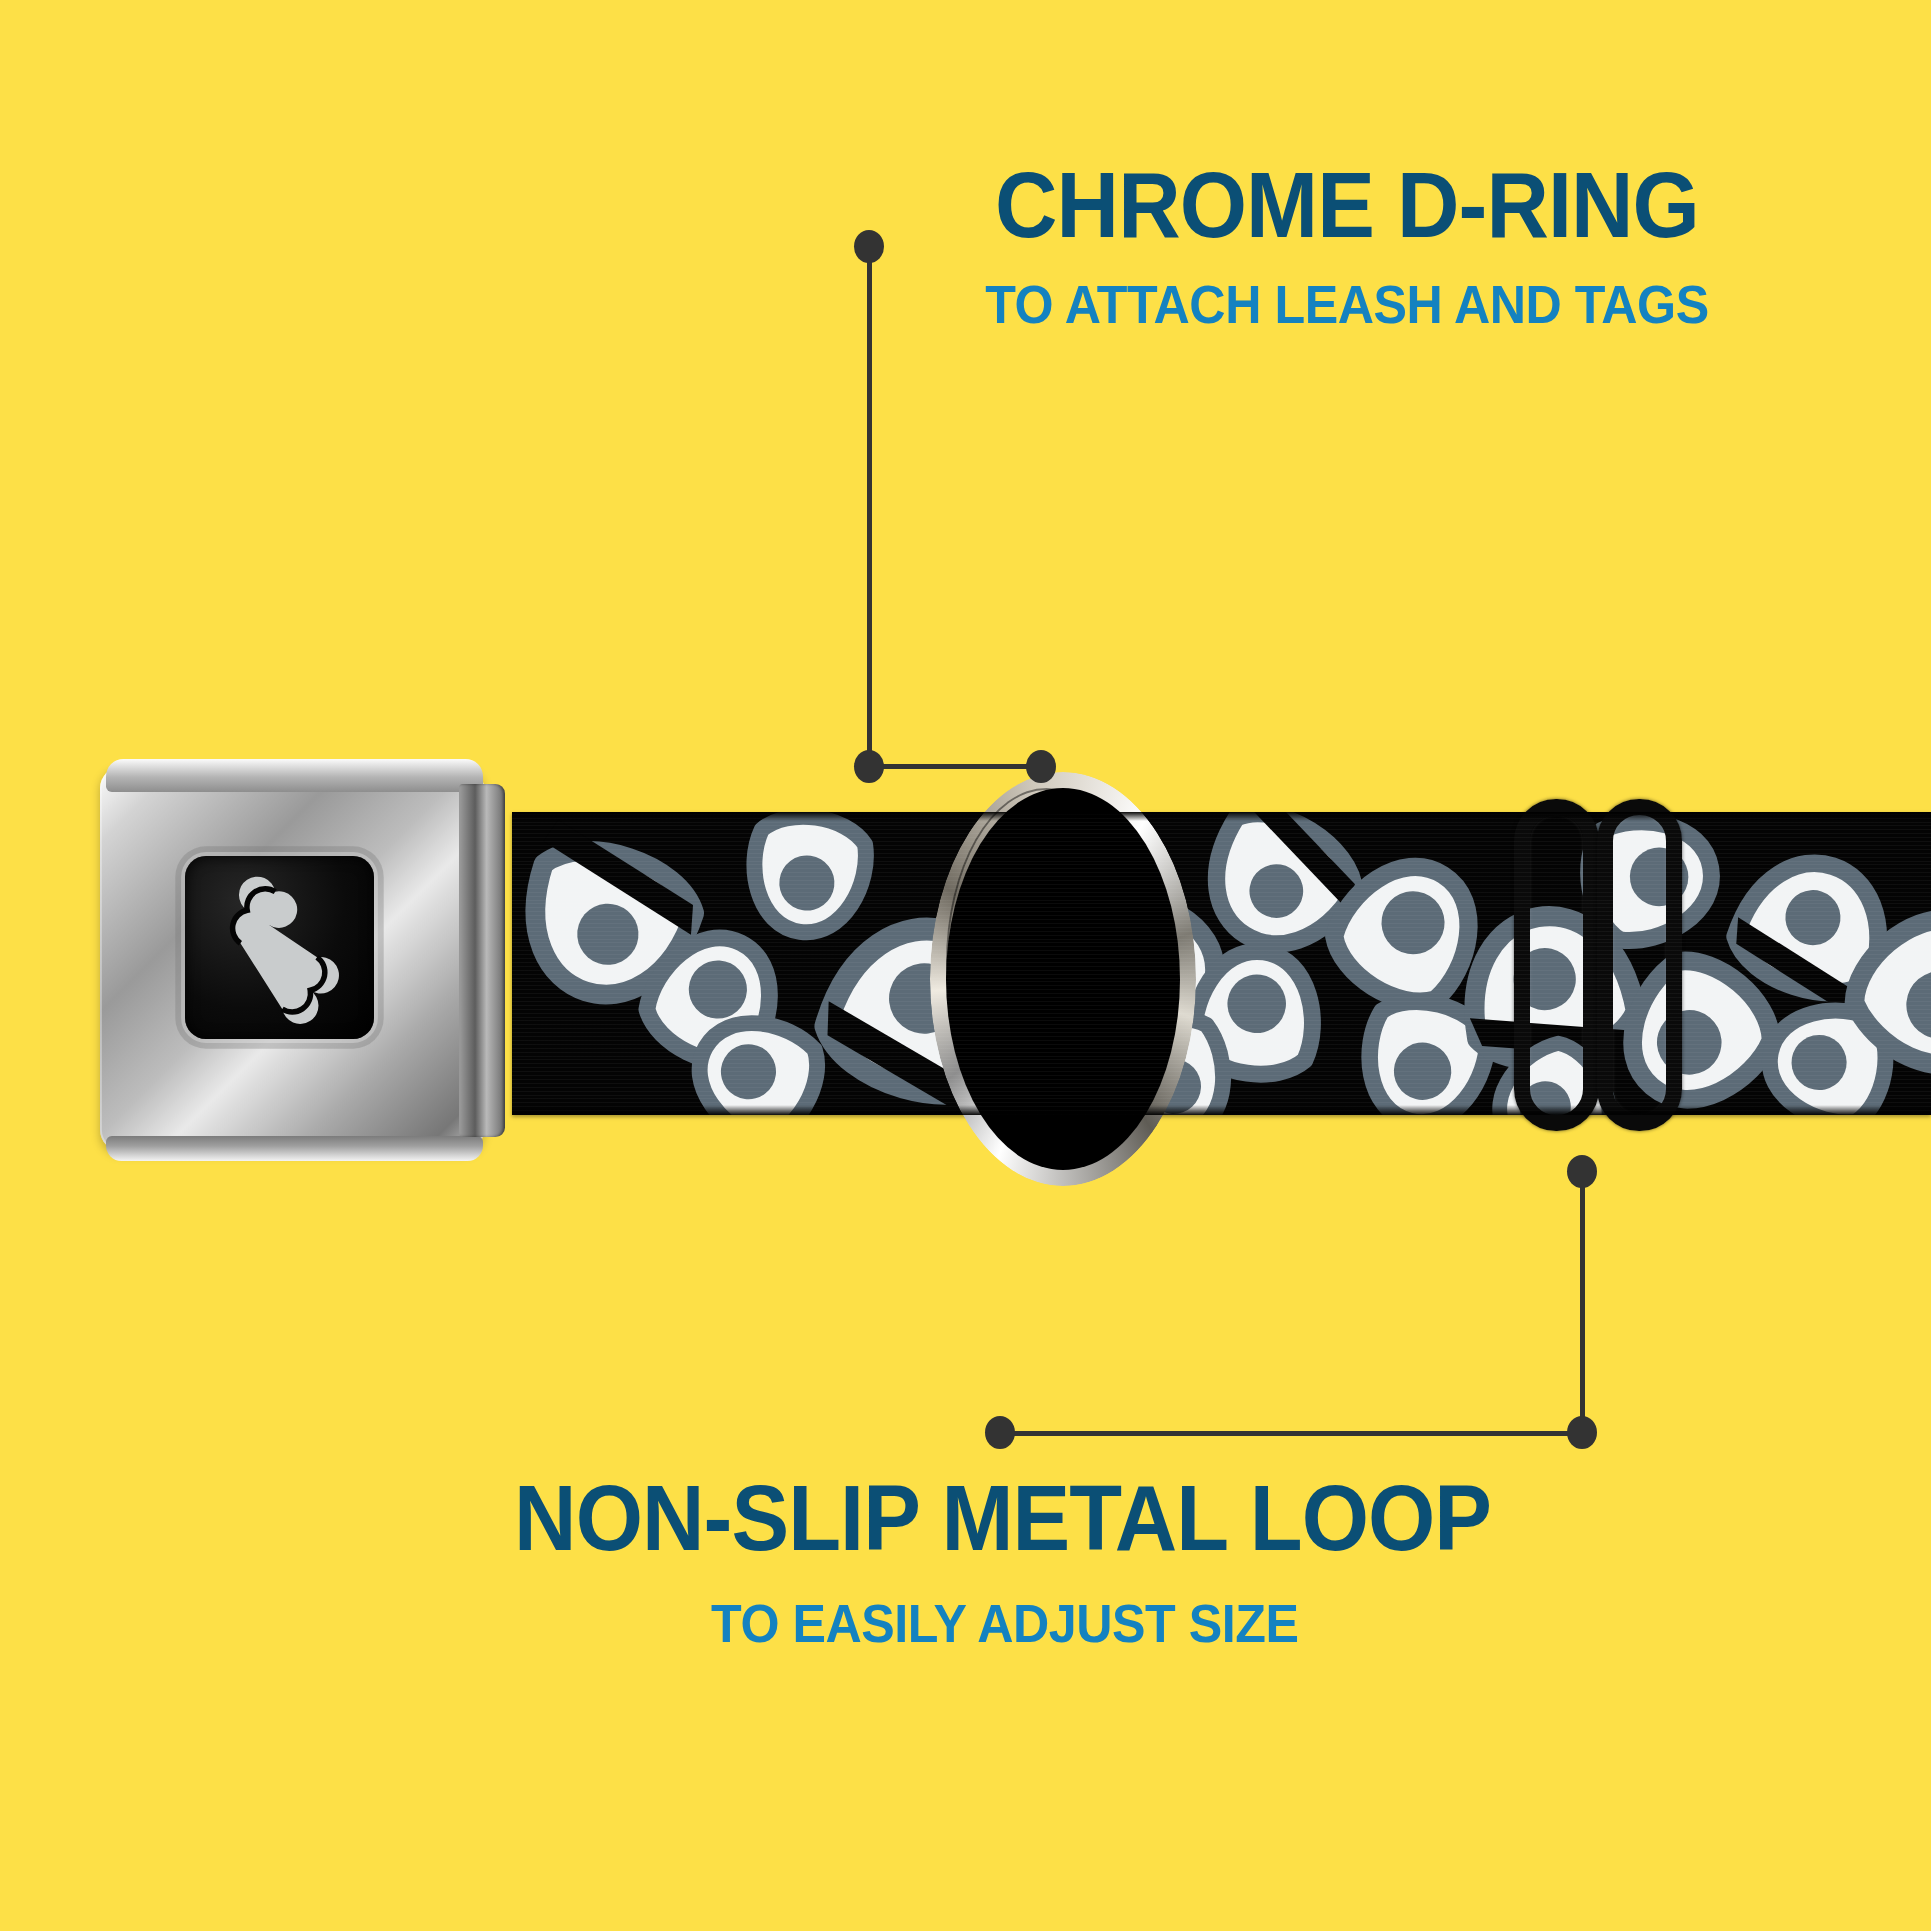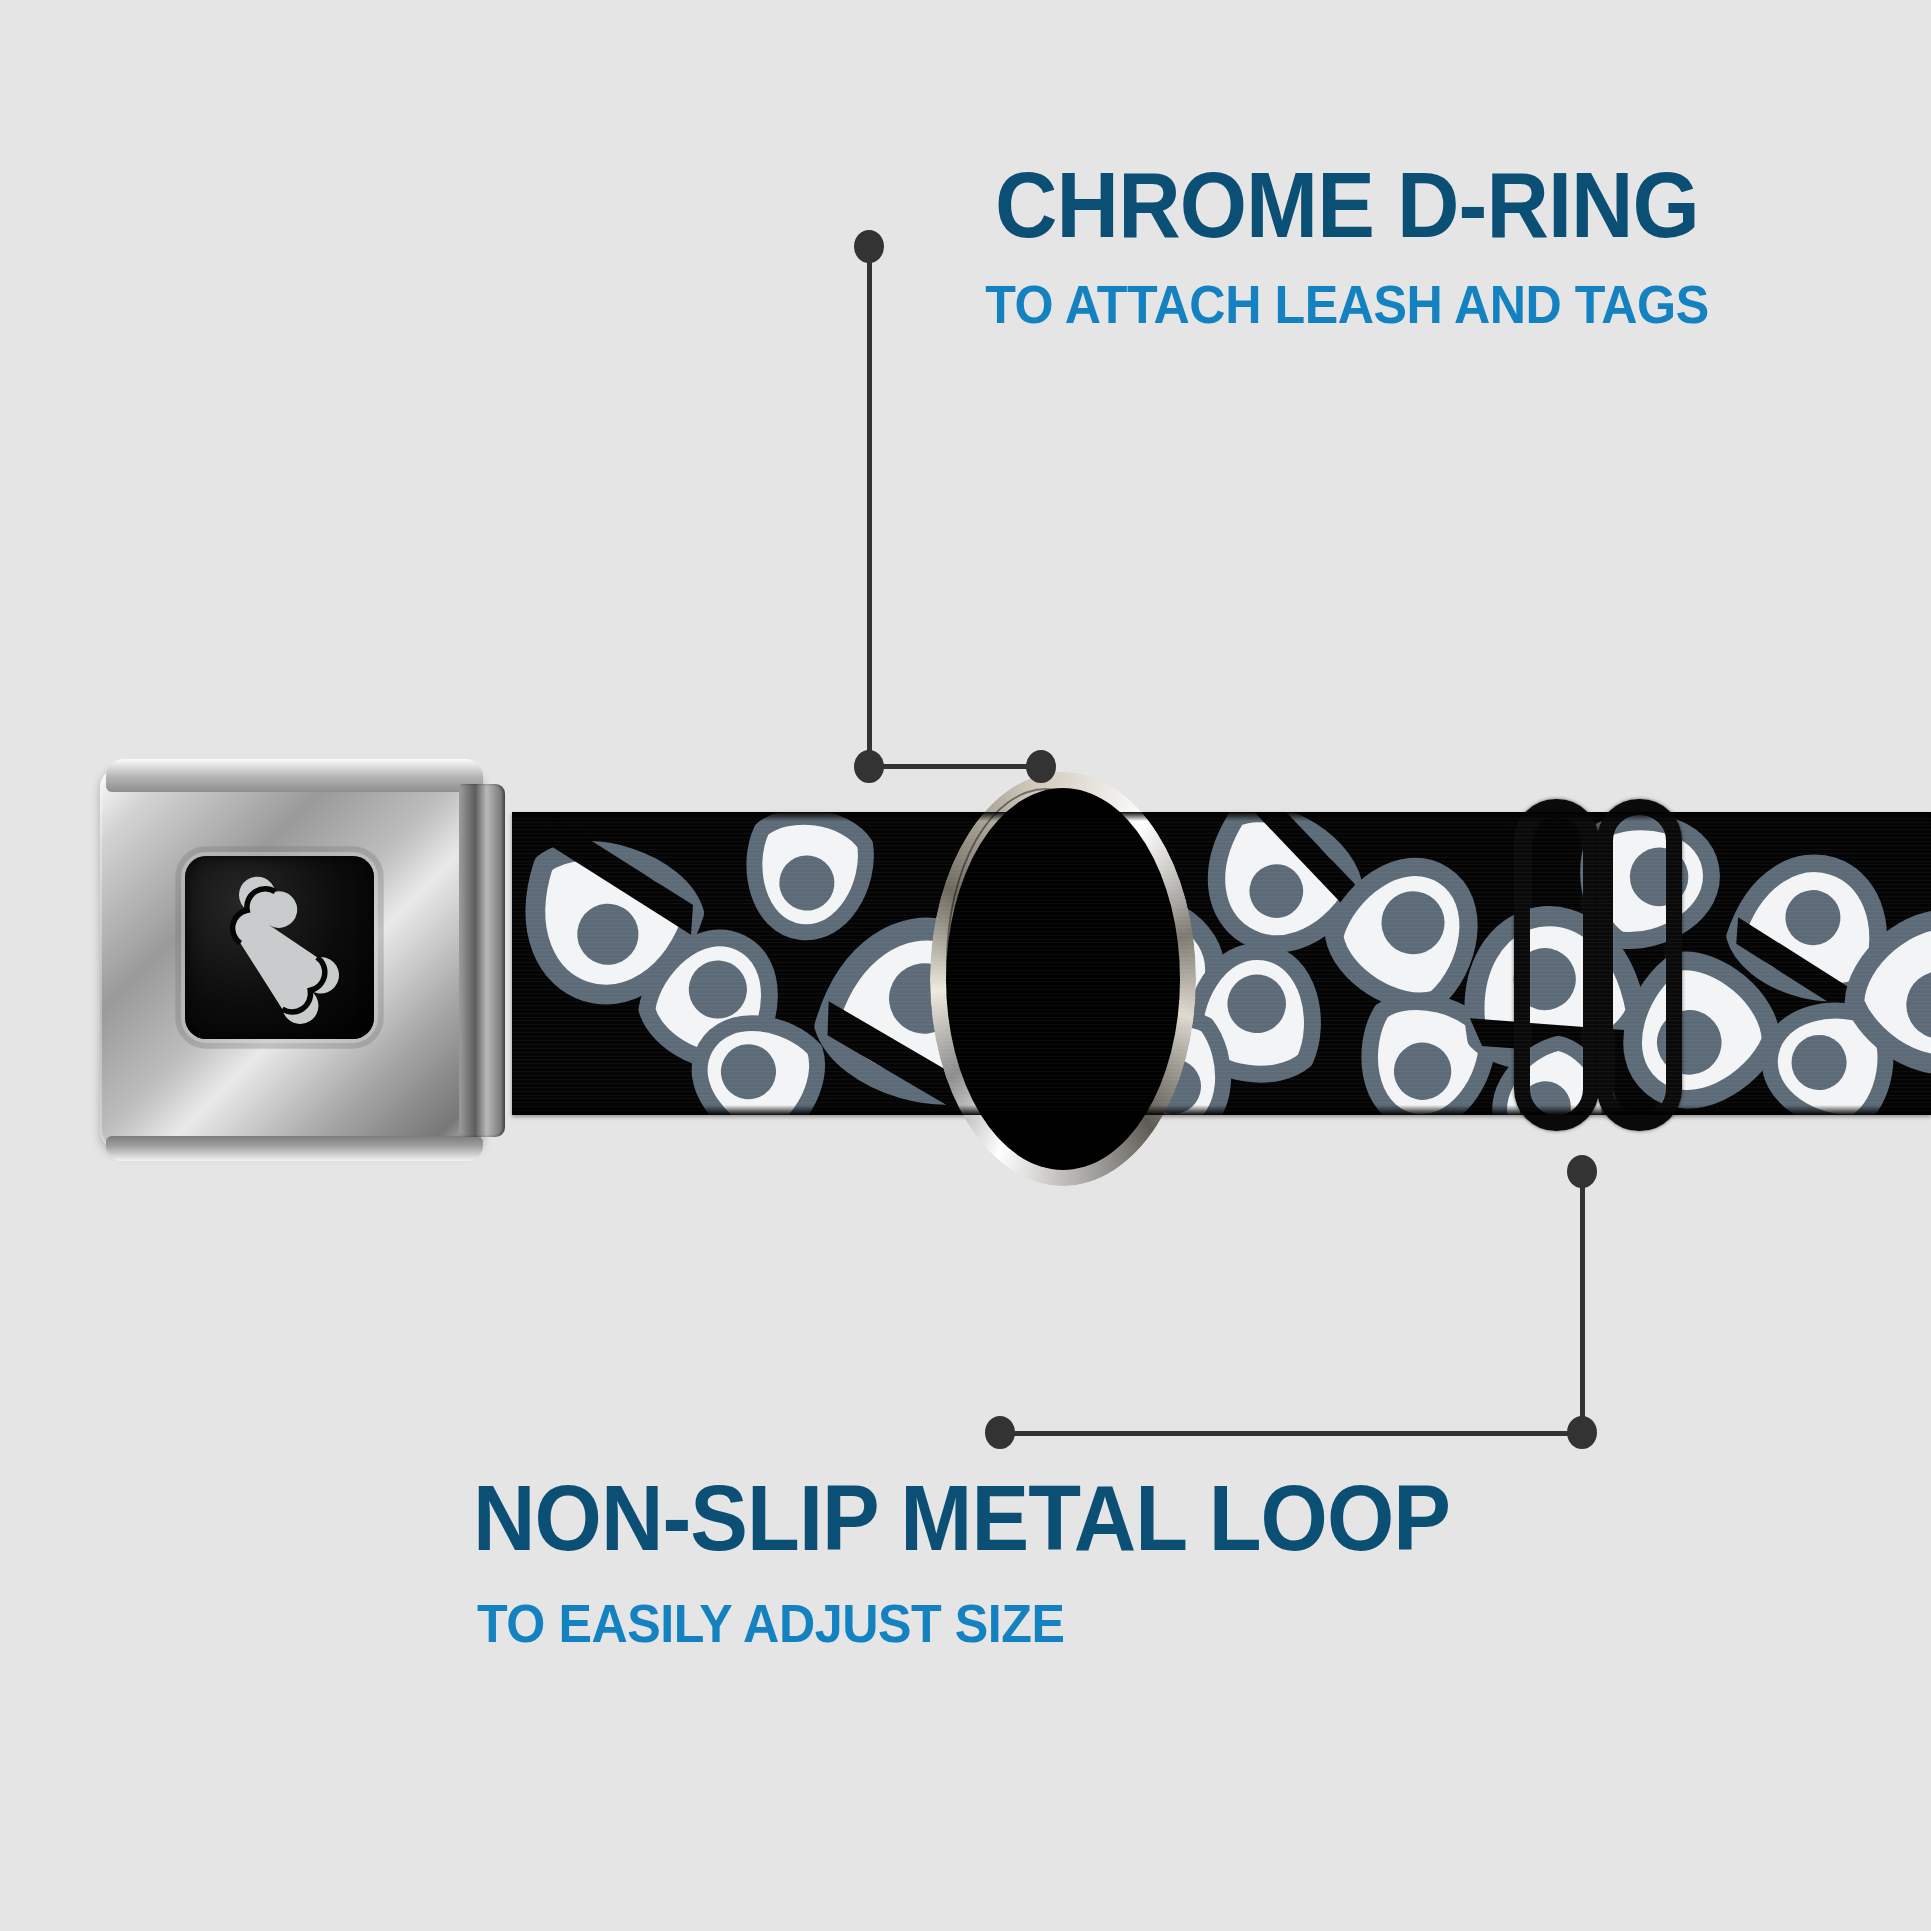--- a/index.html
+++ b/index.html
@@ -7,21 +7,21 @@
     padding: 0;
     background: #ffffff;
   }
   body {
     font-family: "Liberation Sans", sans-serif;
   }
   #stage {
     position: relative;
     width: 1931px;
     height: 1931px;
-    background: #e5e5e5;
+    background: #fde047;
     overflow: hidden;
   }
 
   
   .callout { position: absolute; }
   .callout-title {
     font-family: "Liberation Sans", sans-serif;
     font-weight: bold;
     font-size: 93px;
     line-height: 1.0;
@@ -47,21 +47,21 @@
     width: 946px;
     text-align: center;
   }
   #callout-dring .callout-title { transform-origin: center; }
   #callout-dring .callout-sub { margin-top: 25px; transform-origin: center; }
 
   #callout-loop {
     left: 473px;
     top: 1472px;
     width: 1139px;
-    text-align: left;
+    text-align: center;
   }
   #callout-loop .callout-title { transform-origin: left center; }
   #callout-loop .callout-sub { margin-top: 31px; margin-left: 3.9px; transform-origin: left center; }
 
   
   .leader { position: absolute; background: #333333; }
   .leader-v { width: 4.8px; }
   .leader-h { height: 4.8px; }
   .leader-dot {
     position: absolute;

